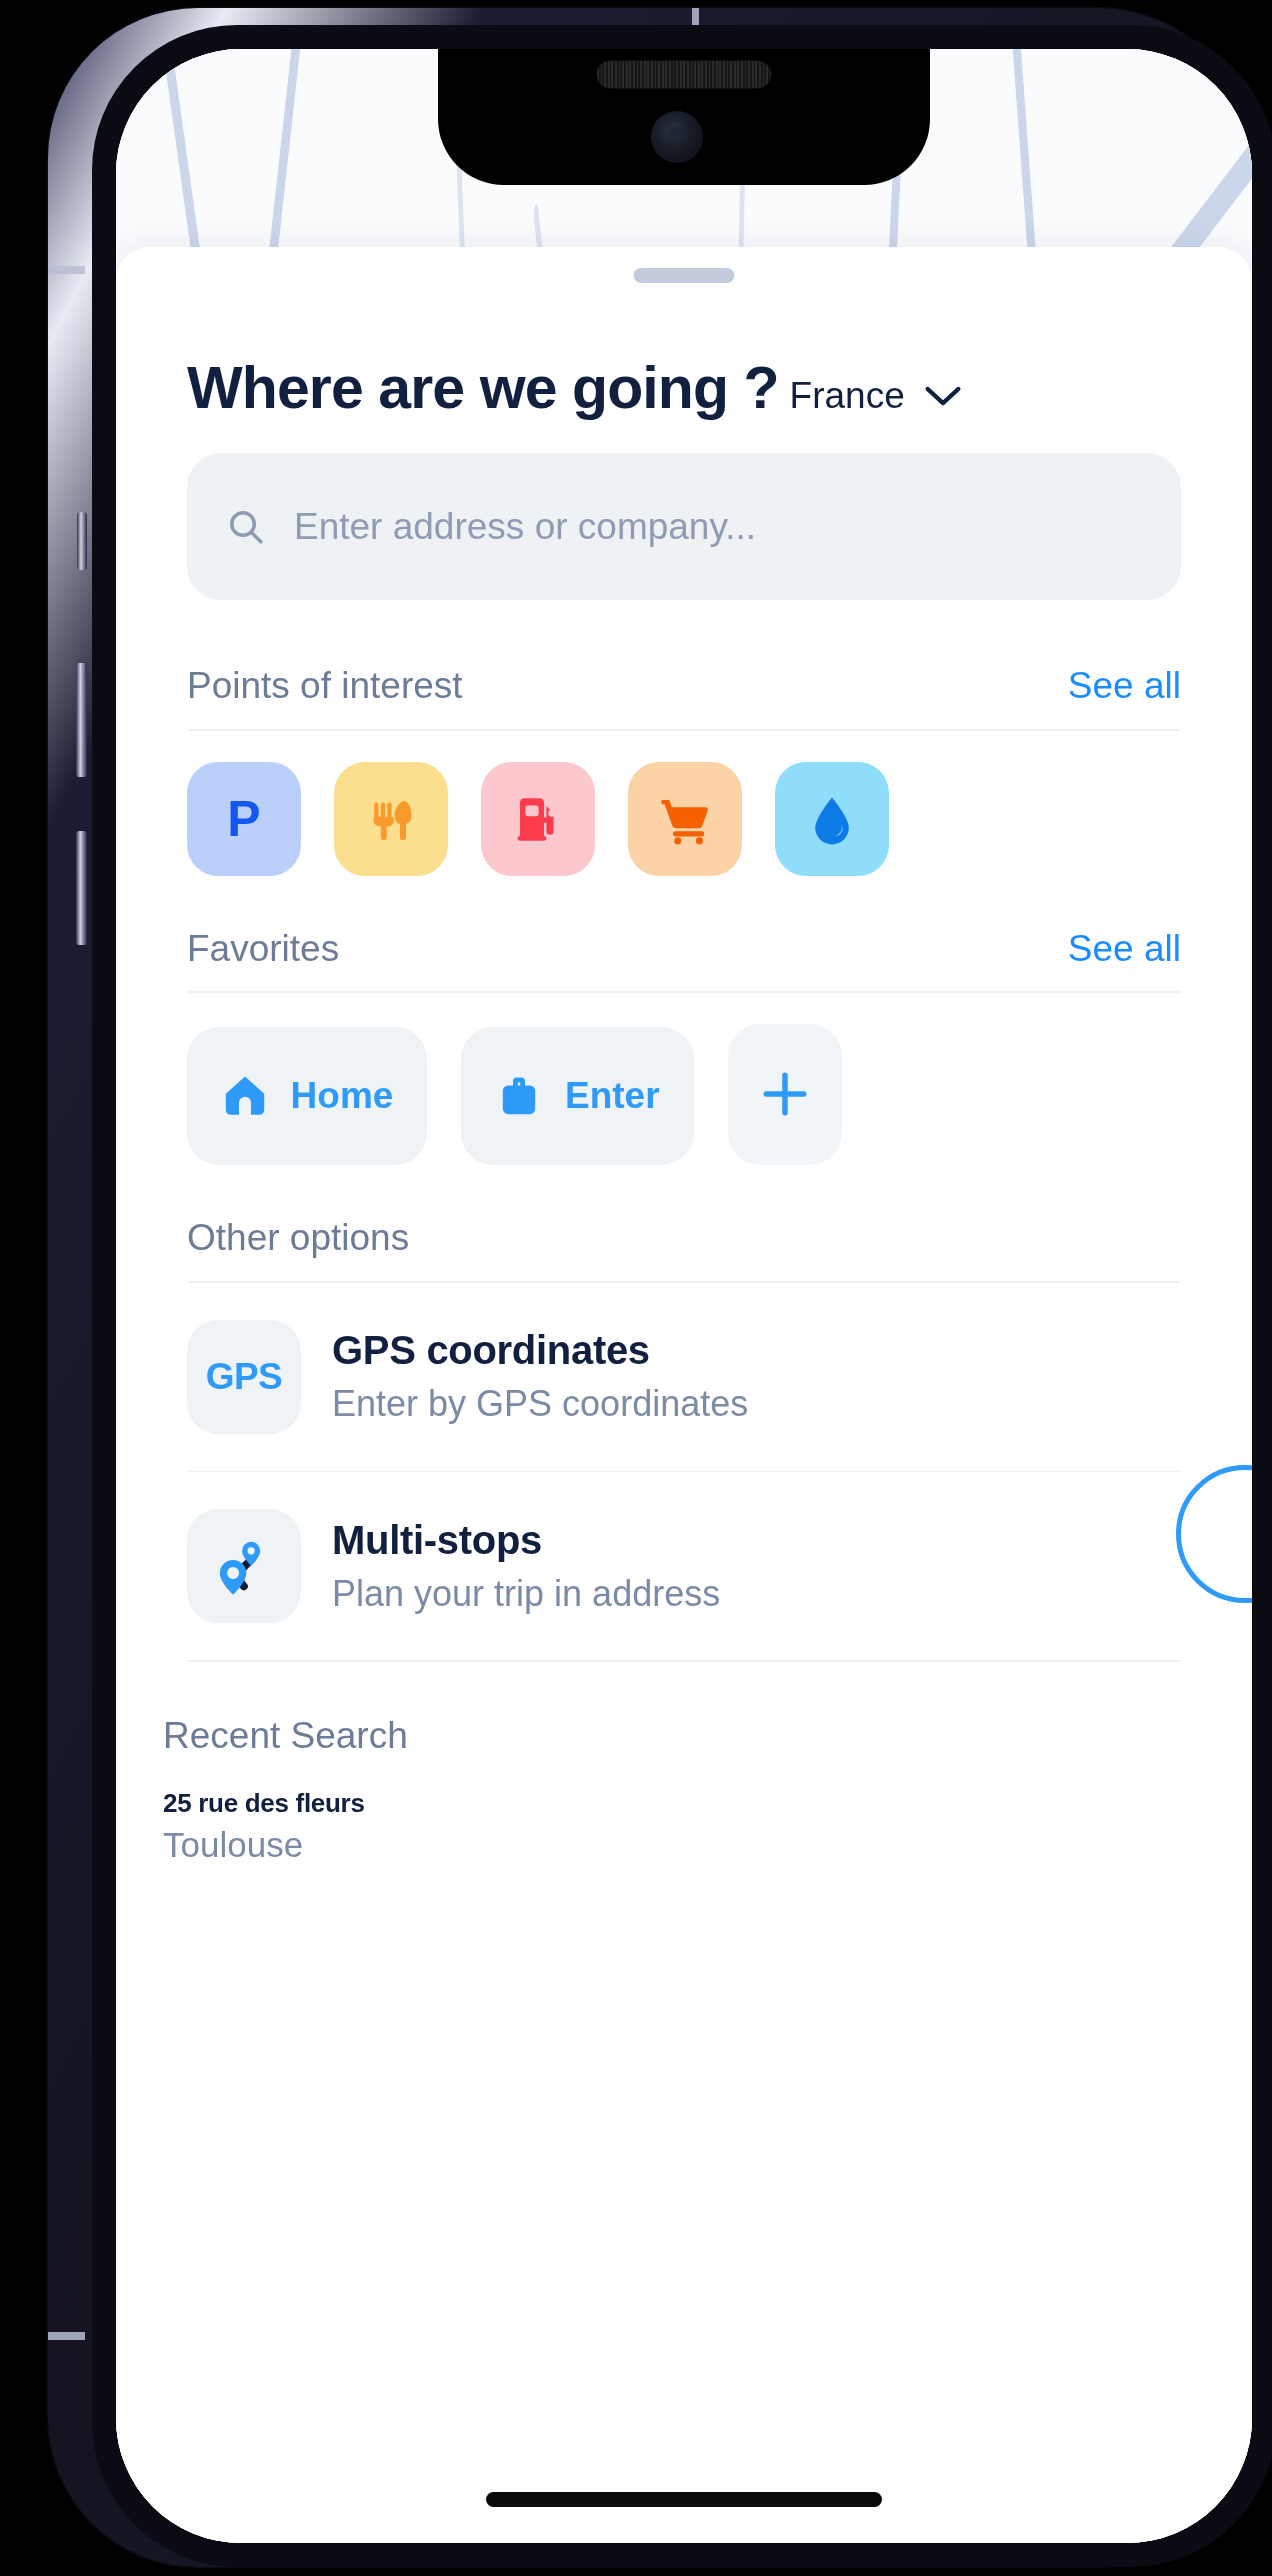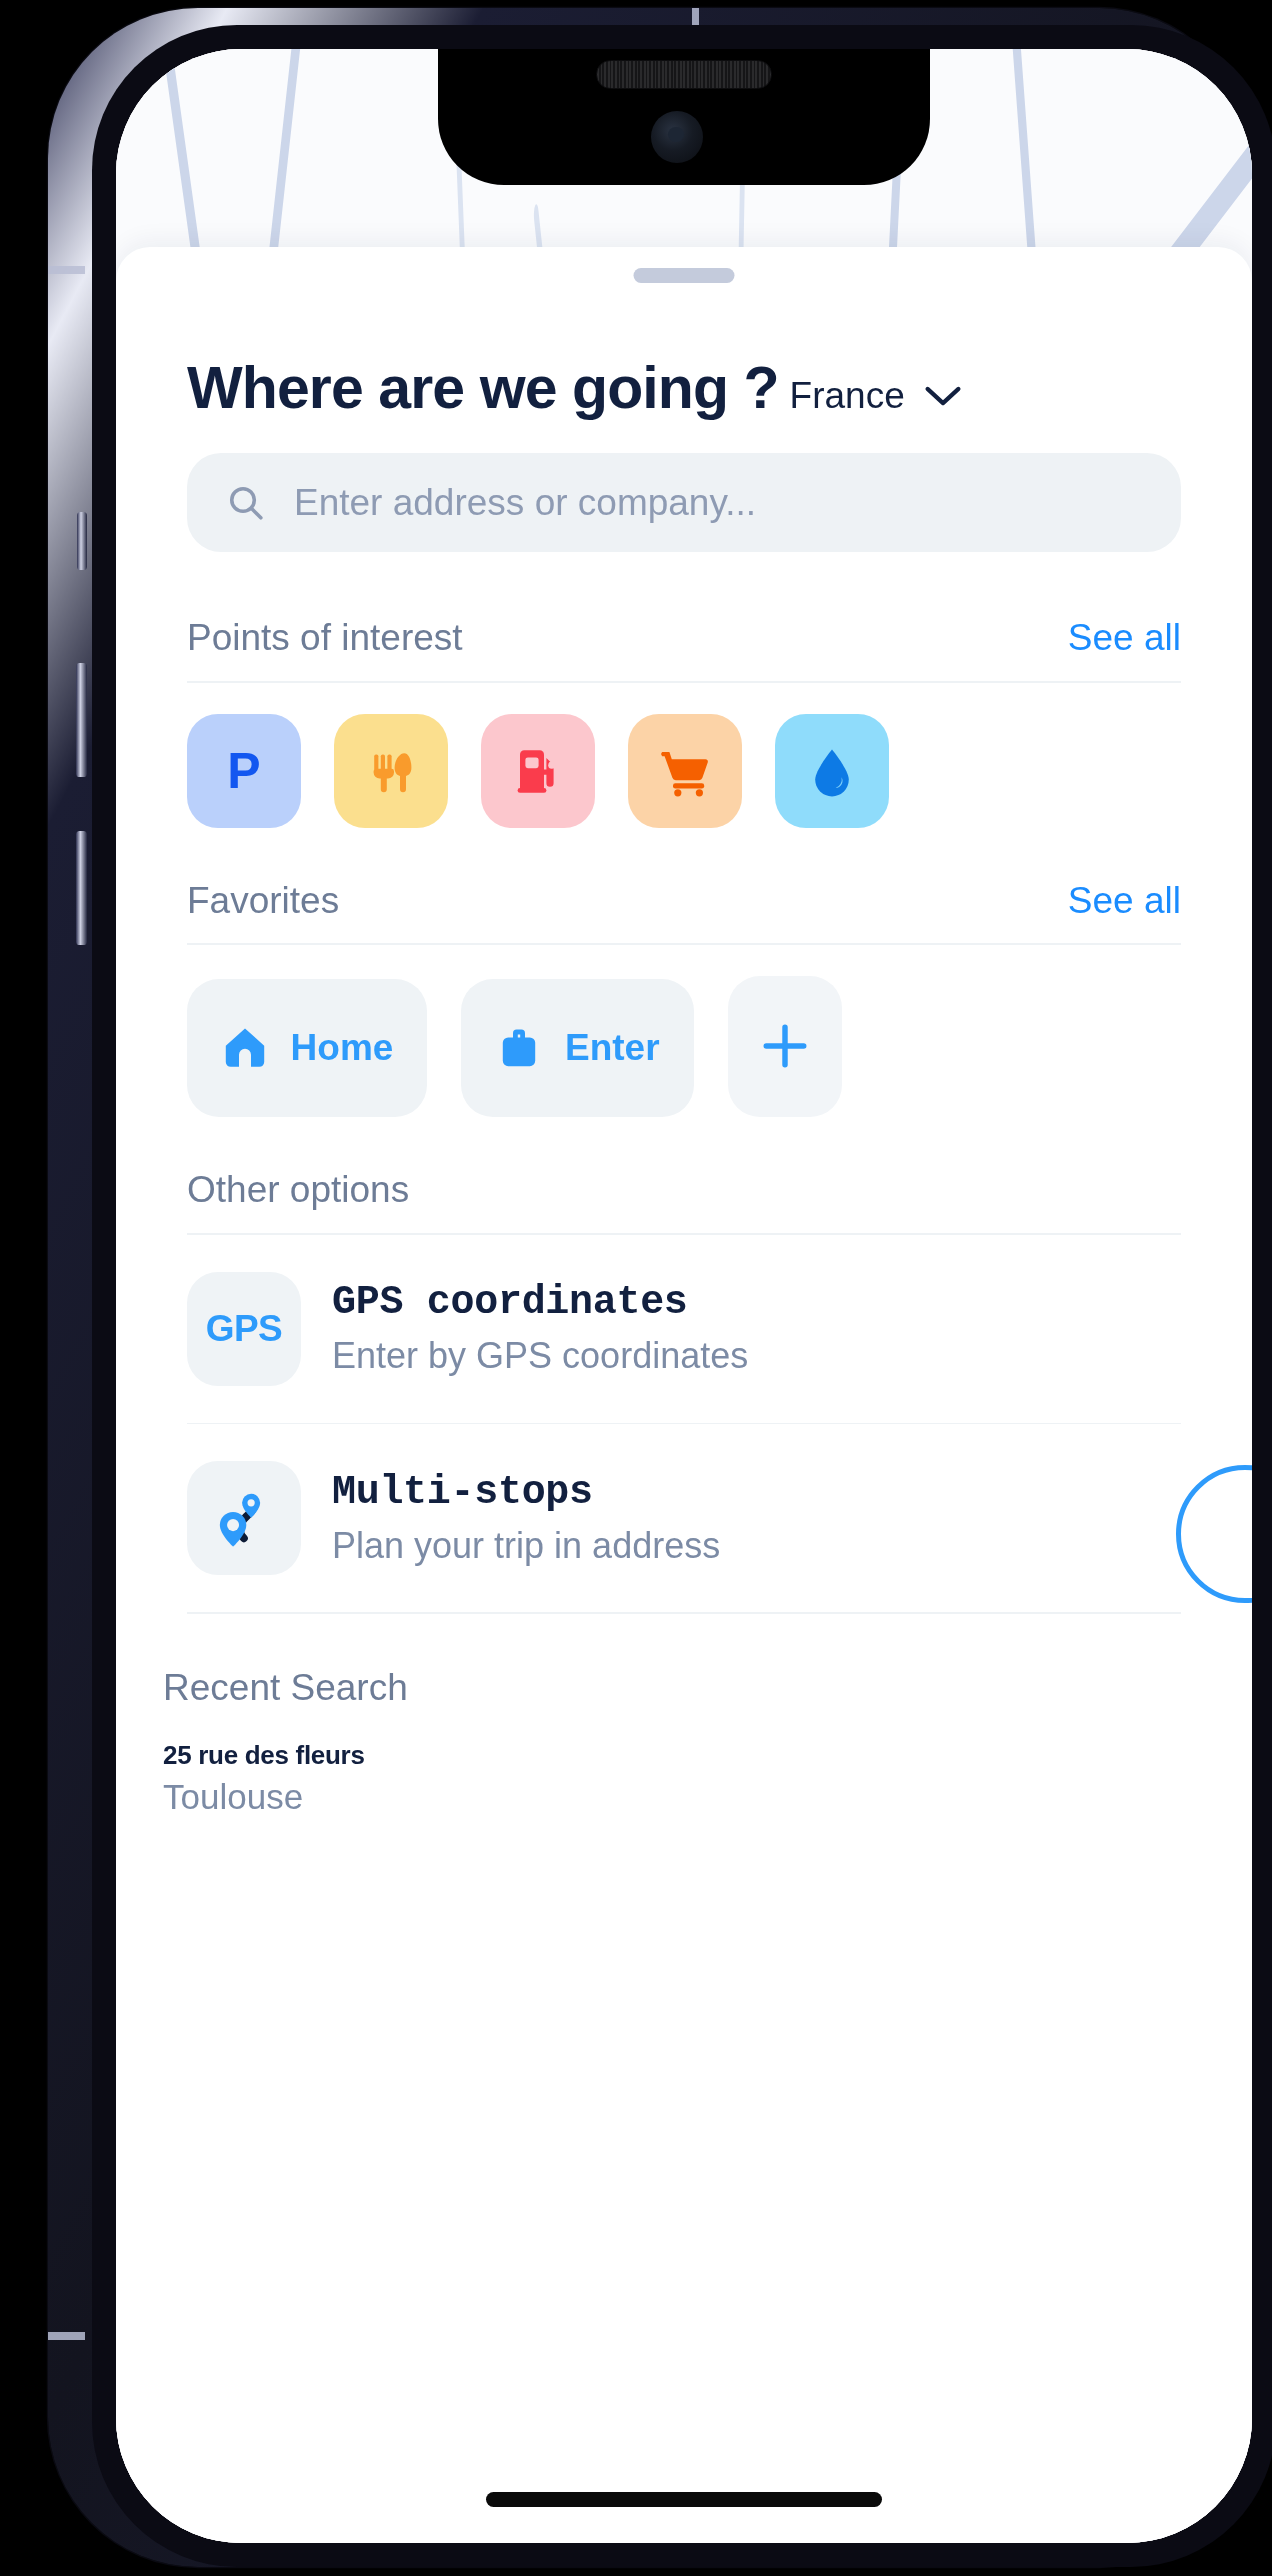--- a/index.html
+++ b/index.html
@@ -82,21 +82,21 @@
   }
   .h-country{
     font-size:37px;font-weight:400;color:#12203f;margin-left:10.8px;white-space:nowrap;
   }
   .chev{margin-left:19px;display:inline-block;}
   .chev svg{display:block;}
 
   
   .search-wrap{padding:35px 71px 0 71px;}
   .search{
-    display:flex;align-items:center;height:99px;background:#eef2f5;border-radius:34px;
+    display:flex;align-items:center;height:147px;background:#eef2f5;border-radius:34px;
     padding:0 0 0 40px;box-sizing:border-box;
   }
   .search .mag{flex:0 0 auto;display:flex;align-items:center;}
   .search-input{
     flex:1 1 auto;border:0;outline:0;background:transparent;
     font-family:"Liberation Sans",sans-serif;font-size:37px;color:#8e9bb3;
     margin-left:29px;padding:0;width:100%;
   }
   .search-input::placeholder{color:#8e9bb3;opacity:1;}
 
@@ -141,21 +141,21 @@
   
   .opt{
     display:flex;align-items:center;gap:31px;padding:37px 71px;cursor:pointer;
   }
   .opt-icon{
     width:114px;height:114px;border-radius:31px;background:#eff3f6;
     display:flex;align-items:center;justify-content:center;flex:0 0 auto;
   }
   .opt-gps-text{font-size:37px;font-weight:700;color:#2e9bfb;letter-spacing:-0.6px;}
   .opt-txt{display:flex;flex-direction:column;gap:9.6px;}
-  .opt-title{font-size:40px;font-weight:700;color:#12203f;letter-spacing:-0.3px;font-family:Liberation Mono, monospace;}
+  .opt-title{font-size:40px;font-weight:700;color:#12203f;letter-spacing:-0.3px;}
   .opt-sub{font-size:36px;color:#7c8ba5;font-weight:400;}
   .opt-rule{height:1.8px;background:#eef2f5;margin:0 71px 0 71px;}
 
   
   .recent{padding:53px 71px 0 47px;}
   .recent-title{font-size:37px;color:#6d7c96;font-weight:400;}
   .recent-item{padding-top:31px;cursor:pointer;}
   .recent-name{font-size:26px;font-weight:700;color:#12203f;letter-spacing:-0.3px;}
   .recent-city{font-size:35px;color:#7c8ba5;font-weight:400;padding-top:6px;}
 

